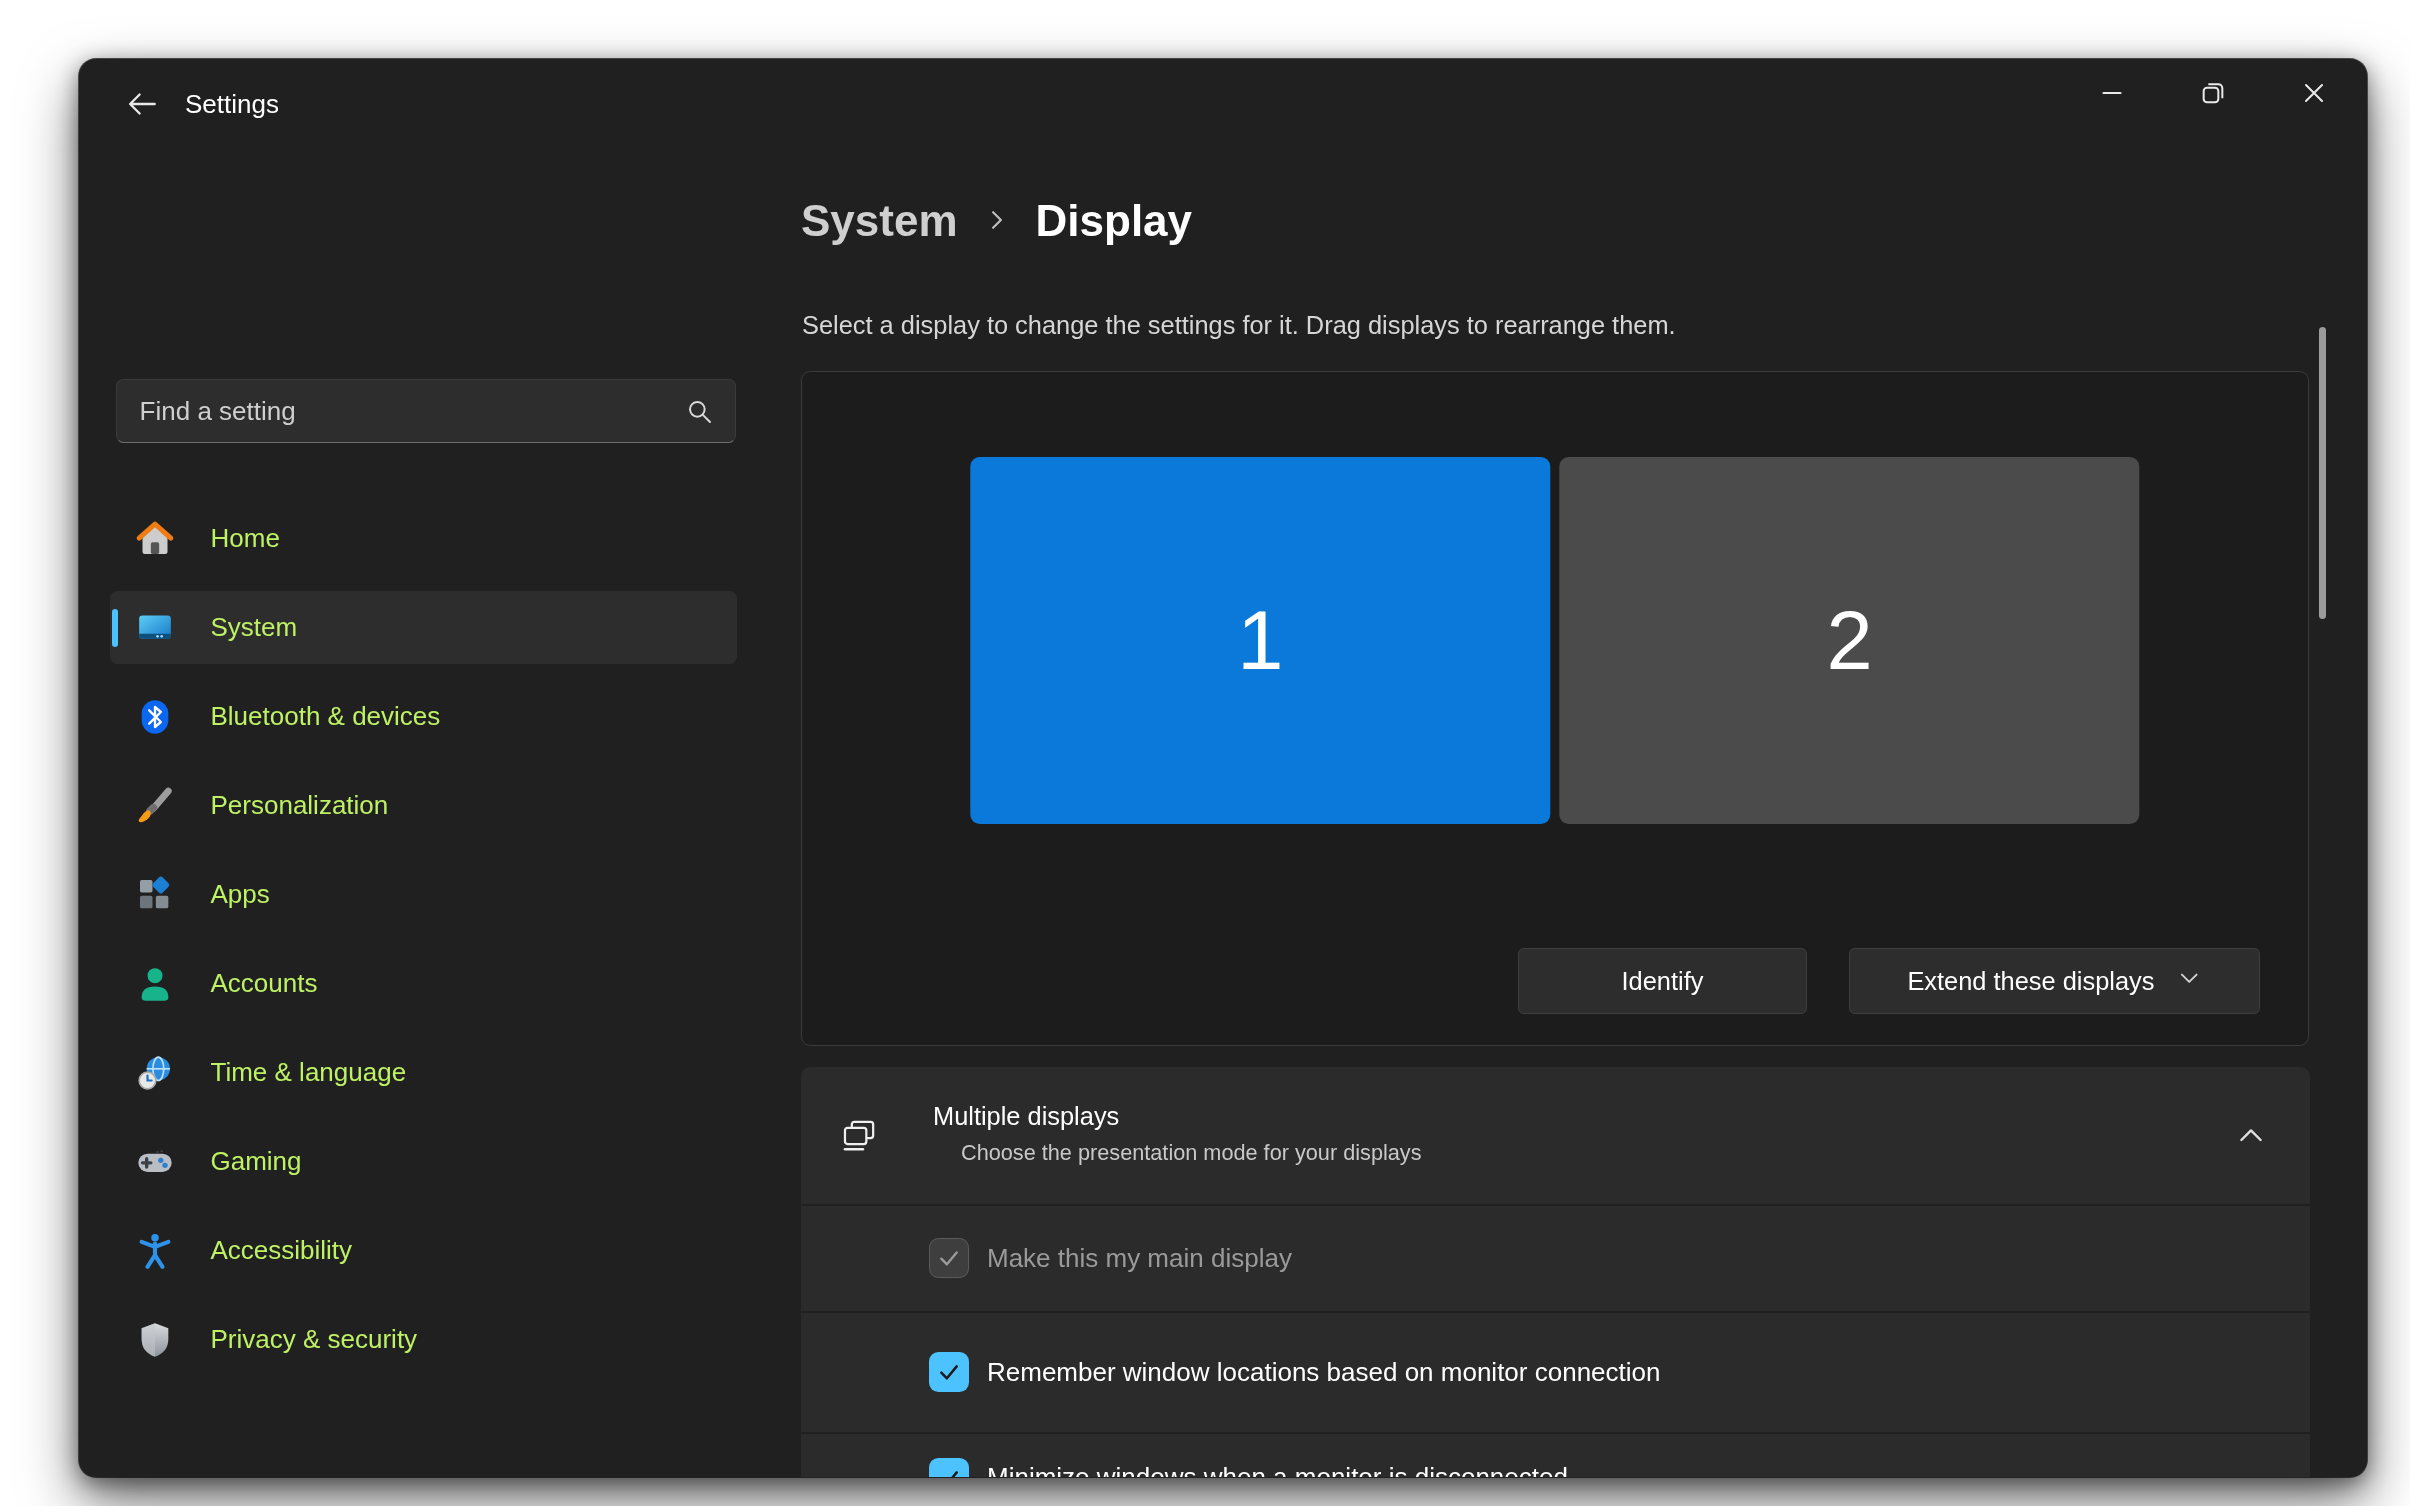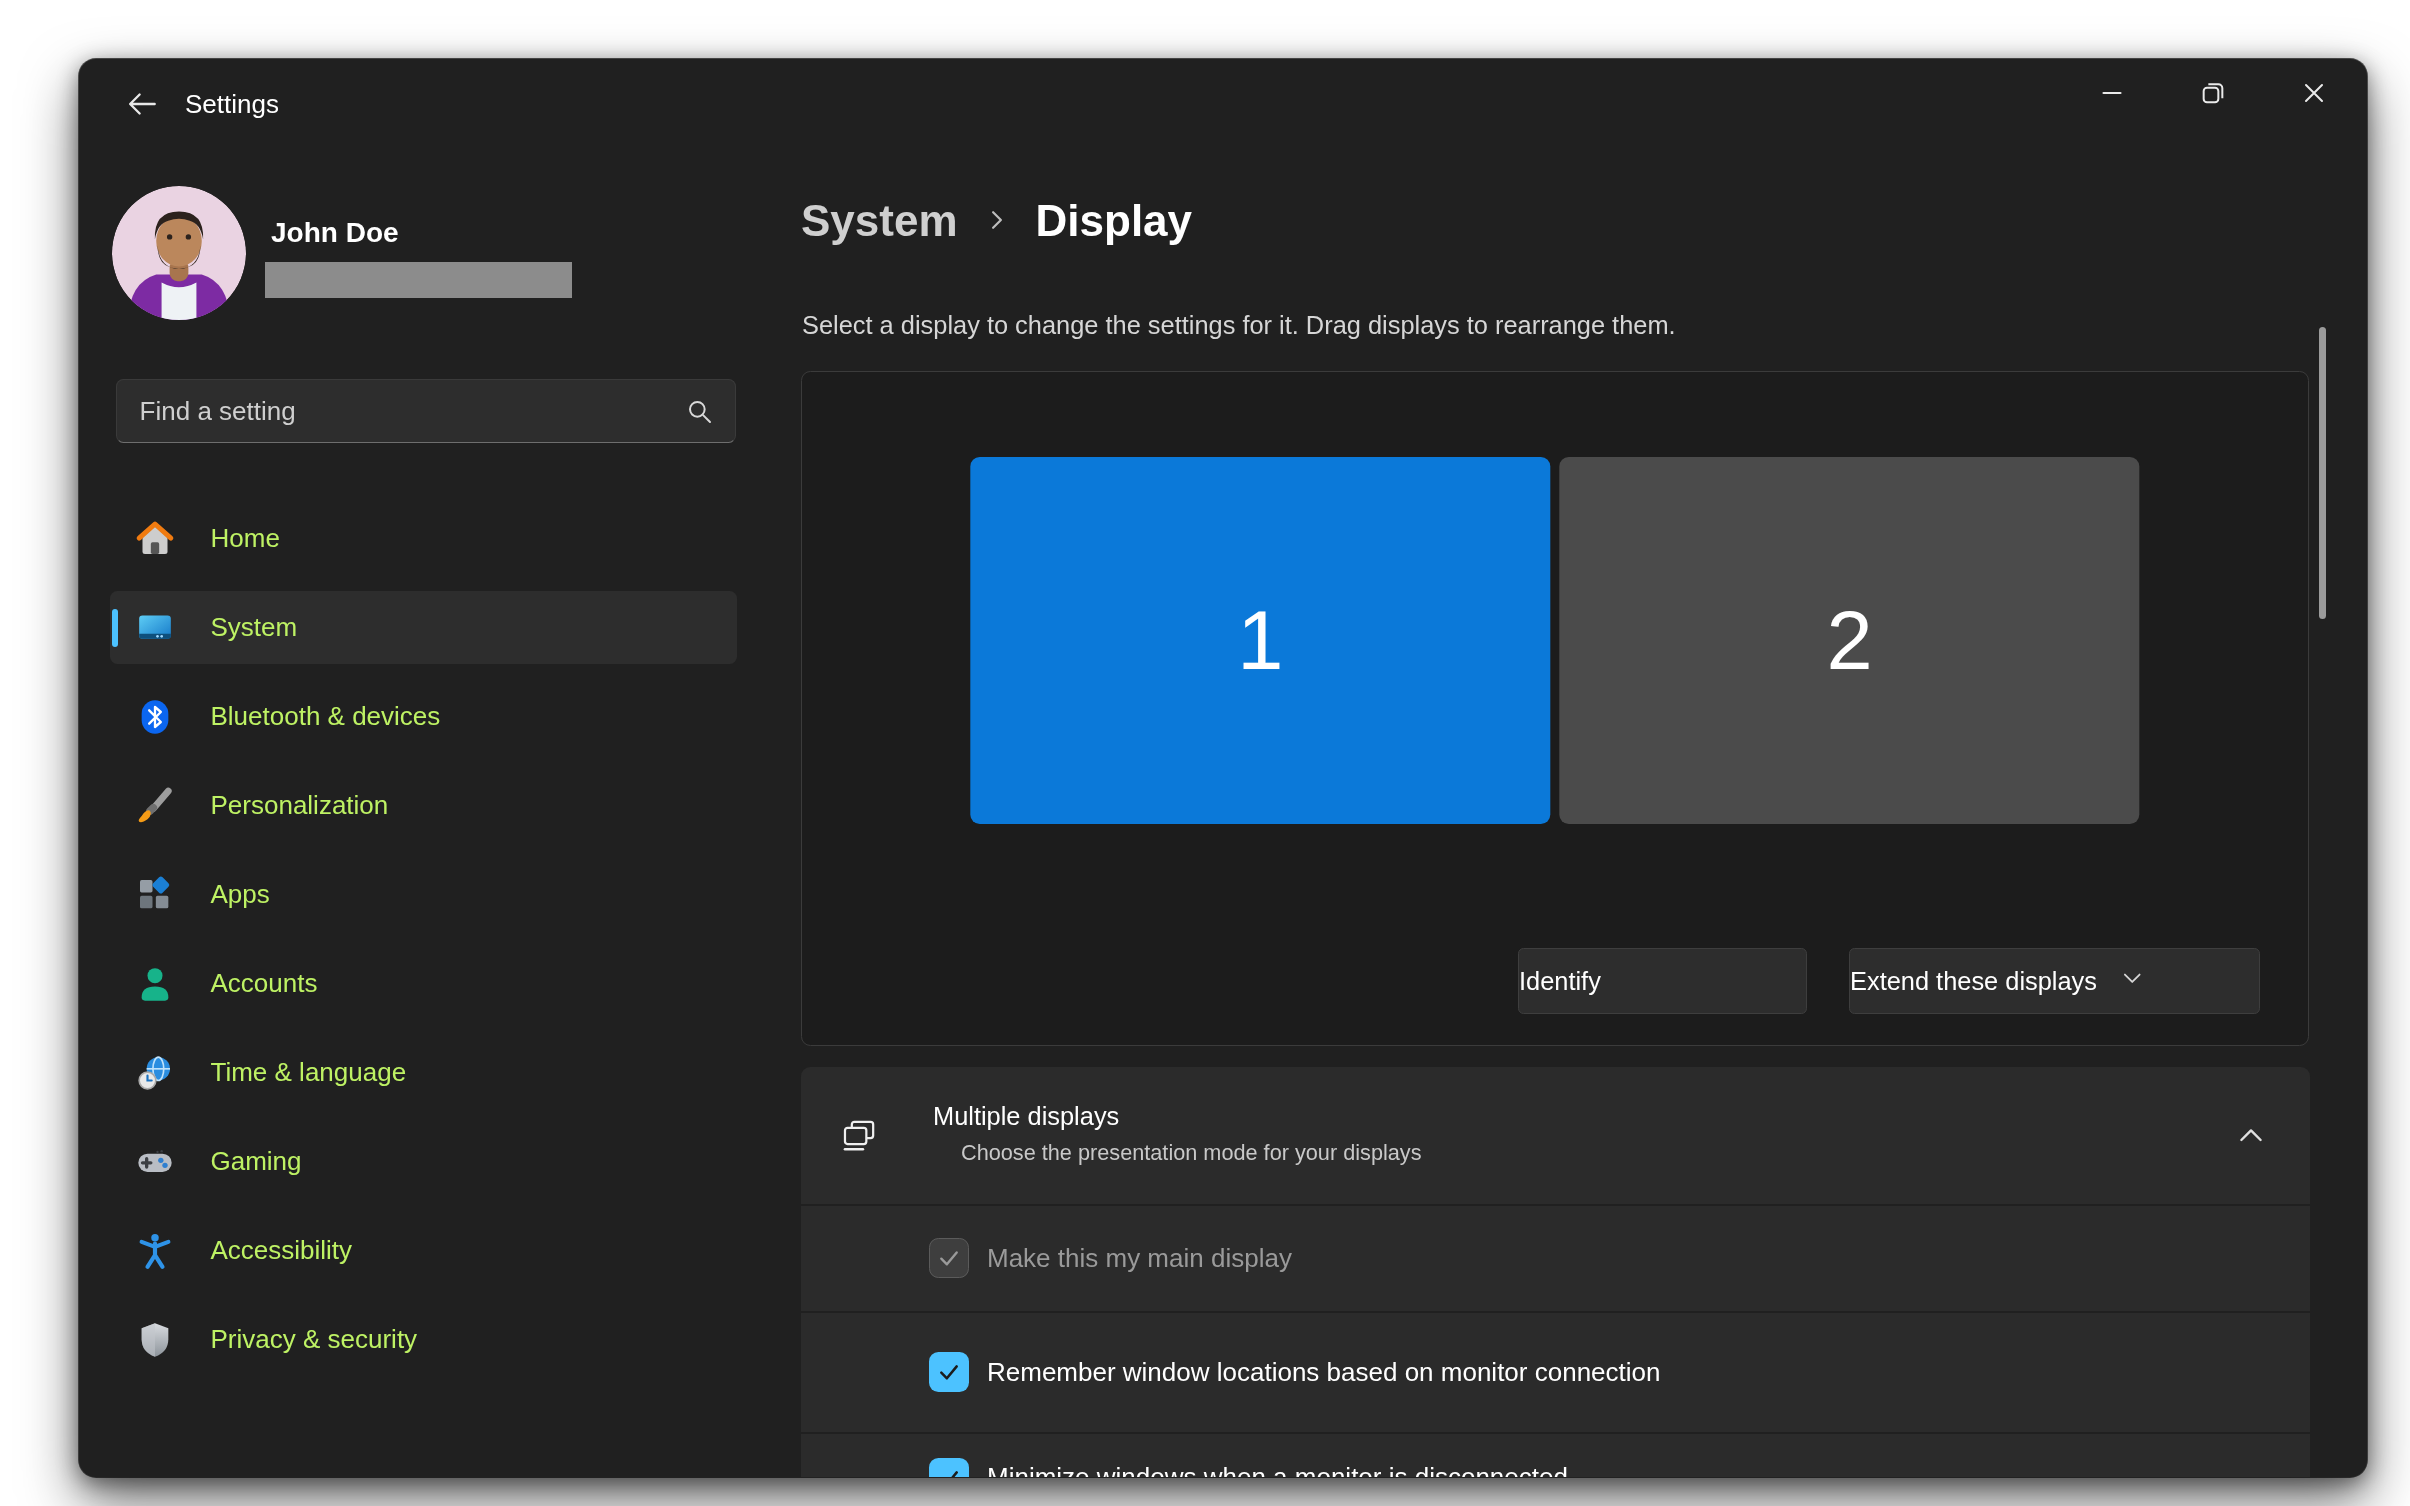--- a/index.html
+++ b/index.html
@@ -49,21 +49,21 @@
   .bc-current { font-size:44px; font-weight:700; color:#ffffff;text-align:right; }
   .description { position:absolute; left:723px; top:252px; font-size:25.4px; color:#d6d6d6; }
   .arrange-card { position:absolute; left:722px; top:312px; width:1508px; height:675px;
     background:#1c1c1c; border:0.9px solid #3b3b3b; border-radius:9.4px; }
   .monitors { position:absolute; left:50%; transform:translateX(-50%); top:85px; display:flex; gap:9.4px; }
   .monitor { width:580px; height:367px; border-radius:9.4px; display:flex; align-items:center;
     justify-content:center; font-size:83px; font-weight:200; color:#fff; cursor:pointer; }
   .monitor-1 { background:#0b79d9; }
   .monitor-2 { background:#4b4b4b; }
   .btn { position:absolute; top:576px; height:66px; background:#2d2d2d; border:0.9px solid #3e3e3e;
-    border-radius:5.6px; display:flex; align-items:center; justify-content:flex-start; gap:22.6px;
+    border-radius:5.6px; display:flex; align-items:center; justify-content:center; gap:22.6px;
     font-size:25.4px; color:#ffffff; cursor:pointer; }
   .identify-btn { left:716px; width:289px; }
   .extend-btn { left:1047px; width:411px; }
   
   .md-card { position:absolute; left:722px; top:1008px; width:1509px; }
   .md-section { background:#2b2b2b; position:relative; }
   .md-header { height:137px; border-radius:9.4px 9.4px 0 0; cursor:pointer;text-align:center; }
   .md-icon { position:absolute; left:38px; top:48px; width:41px; height:41px; }
   .md-title { position:absolute; left:132px; top:35px; font-size:25.4px; color:#ffffff; }
   .md-subtitle { position:absolute; left:132px; top:73px; font-size:21.7px; color:#c8c8c8;margin-left:28px; }
@@ -118,38 +118,20 @@
       <div class="win-btn">
         <span>
           <svg width="32" height="32" viewBox="0 0 48 48">
               <path d="M12 12 L36 36 M36 12 L12 36" stroke="#eaeaea" stroke-width="3" stroke-linecap="round"></path>
             </svg>
         </span>
       </div>
     </div>
   </div>
 
-  <div class="user-profile">
-    <div class="avatar">
-      <svg viewBox="0 0 100 100" width="134" height="134">
-        <circle cx="50" cy="50" r="50" fill="#ead3e2"></circle>
-        <path d="M12 100 Q13 72 33 66 L67 66 Q87 72 88 100 Z" fill="#7d2ba3"></path>
-        <path d="M37 100 L37 72 Q50 79 63 72 L63 100 Z" fill="#eef2f5"></path>
-        <rect x="43" y="55" width="14" height="16" rx="6" fill="#a8754e"></rect>
-        <ellipse cx="50" cy="41" rx="17" ry="19" fill="#bb875c"></ellipse>
-        <path d="M32 40 Q31 19 50 19 Q69 19 68 40 Q66 28 58 26 Q50 23 42 26 Q34 28 32 40 Z" fill="#2c221d"></path>
-        <path d="M34 44 Q35 61 50 62 Q65 61 66 44 Q66 57 58 60 Q50 64 42 60 Q34 57 34 44 Z" fill="#33271f"></path>
-        <path d="M42 49 Q50 57 58 49 Q54 53 50 53 Q46 53 42 49 Z" fill="#ffffff"></path>
-        <circle cx="43" cy="38" r="2" fill="#2c221d"></circle>
-          <circle cx="57" cy="38" r="2" fill="#2c221d"></circle>
-      </svg>
-    </div>
-    <div class="user-name">John Doe</div>
-    <div class="user-bar"></div>
-  </div>
 
   <div class="search-box">
     <input class="search-input" type="text" placeholder="Find a setting" style="">
     <span class="search-glyph">
       <svg width="32" height="32" viewBox="0 0 48 48" fill="none">
           <circle cx="20" cy="20" r="11" stroke="#d9d9d9" stroke-width="3"></circle>
           <path d="M29 29 L39 39" stroke="#d9d9d9" stroke-width="3" stroke-linecap="round"></path>
         </svg>
     </span>
   </div>

